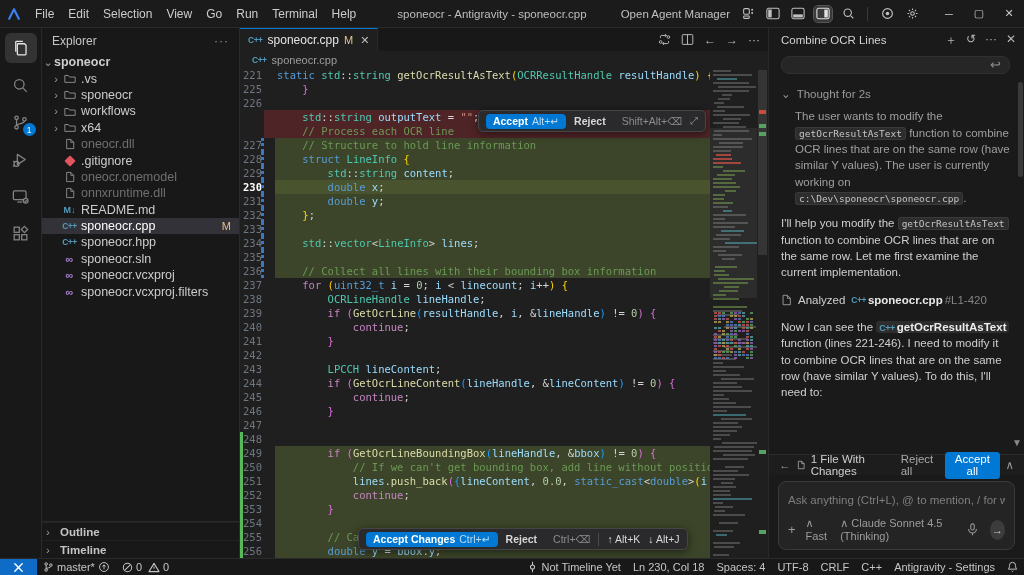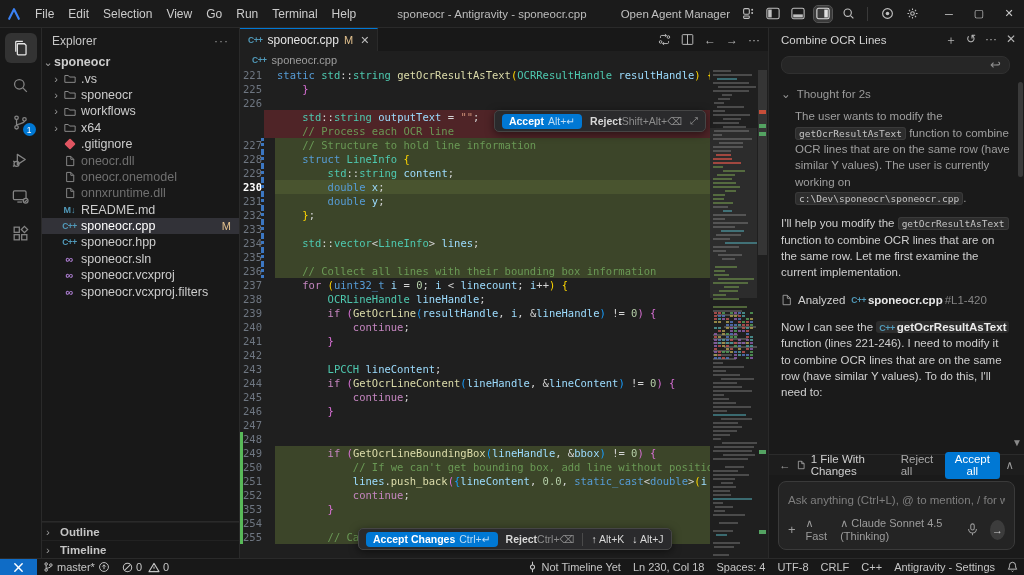--- a/index.html
+++ b/index.html
@@ -74,21 +74,21 @@
 
   .minimap{position:absolute;top:0;bottom:0;right:11px;width:47px;background:#1f1f1f;overflow:hidden}
   .mm-slider{position:absolute;left:0;right:0;top:60px;height:170px;background:rgba(255,255,255,.06)}
   .vscroll{position:absolute;top:0;bottom:0;right:0;width:11px;background:#1f1f1f}
   .vthumb{position:absolute;left:1px;right:1px;top:2px;height:185px;background:rgba(255,255,255,.10)}
   .ovr{position:absolute;left:2px;right:2px;height:4px}
 
   .fwidget{position:absolute;display:flex;align-items:center;gap:8px;background:#2a2a2c;border:1px solid #454545;border-radius:5px;padding:2.5px 7px;font-size:10.5px;box-shadow:0 2px 8px rgba(0,0,0,.5);white-space:nowrap}
   .fw-accept{background:#0078d4;color:#fff;border-radius:4px;padding:1.5px 7px;display:flex;gap:4px;align-items:center}
   .fw-accept .key{color:#bcdcf5}
-  .fw-plain{color:#d8d8d8;display:flex;gap:0;align-items:center}
+  .fw-plain{color:#d8d8d8;display:flex;gap:16px;align-items:center}
   .fw-plain .key{color:#8c8c8c}
   .fw-ico{color:#9a9a9a;font-size:10px}
   .fw-sep{width:1px;height:13px;background:#4a4a4a}
 
   
   #agentpanel{width:256px;background:#1a1a1a;border-left:1px solid #2a2a2a;display:flex;flex-direction:column;min-width:0;flex:none;position:relative}
   .ap-head{height:24px;display:flex;align-items:center;padding:0 8px 0 12px;font-size:11.5px;color:#d2d2d2;flex:none}
   .ap-head .acts{margin-left:auto;display:flex;gap:9px;color:#b5b5b5;font-size:12px}
   .ap-body{flex:1;overflow:hidden;padding:4px 14px 0 12px;position:relative;font-size:11.5px;line-height:1.42;color:#cfcfcf}
   .usercard{background:#262626;border:1px solid #303030;border-radius:8px;padding:8px 9px;color:#d6d6d6;position:relative;margin-bottom:12px}
@@ -287,36 +287,36 @@
           </div>
           <div class="titem">
             <span class="chev" style="margin-left:8px">›</span>
             <span class="ficon">
               <svg width="12" height="11" viewBox="0 0 14 12" fill="none" stroke="#8f8f8f" stroke-width="1.1">
                 <path d="M1 2.5h4l1.5 1.8H13v6.2H1z"></path>
               </svg>
             </span>
             <span>x64</span>
           </div>
-          <div class="titem">
-            <span class="chev" style="margin-left:8px"></span>
-            <span class="ficon">
-              <span class="gitdiamond"></span>
-            </span>
-            <span>.gitignore</span>
-          </div>
           <div class="titem dim">
             <span class="chev" style="margin-left:8px"></span>
             <span class="ficon">
               <svg width="10" height="12" viewBox="0 0 12 14" fill="none" stroke="#8f8f8f" stroke-width="1.1">
                 <path d="M2 1.5h5L10.5 5v7.5h-8.5z"></path>
                 <path d="M7 1.5V5h3.5"></path>
               </svg>
             </span>
             <span>oneocr.dll</span>
+          </div>
+          <div class="titem">
+            <span class="chev" style="margin-left:8px"></span>
+            <span class="ficon">
+              <span class="gitdiamond"></span>
+            </span>
+            <span>.gitignore</span>
           </div>
           <div class="titem dim">
             <span class="chev" style="margin-left:8px"></span>
             <span class="ficon">
               <svg width="10" height="12" viewBox="0 0 12 14" fill="none" stroke="#8f8f8f" stroke-width="1.1">
                 <path d="M2 1.5h5L10.5 5v7.5h-8.5z"></path>
                 <path d="M7 1.5V5h3.5"></path>
               </svg>
             </span>
             <span>oneocr.onemodel</span>
@@ -550,20 +550,24 @@
               <div class="gut"><span class="gbar"></span><span class="lnum">353</span></div>
               <div class="ctext"><span class="c-pun">        </span><span class="c-b2">}</span></div>
             </div>
             <div class="crow add">
               <div class="gut"><span class="gbar"></span><span class="lnum">254</span></div>
               <div class="ctext"></div>
             </div>
             <div class="crow add">
               <div class="gut"><span class="gbar"></span><span class="lnum">255</span></div>
               <div class="ctext"><span class="c-pun">        </span><span class="c-com">// Cal</span></div>
+            </div>
+            <div class="crow add">
+              <div class="gut"><span class="gbar"></span><span class="lnum">256</span></div>
+              <div class="ctext"><span class="c-pun">        </span><span class="c-kw">double</span><span class="c-pun"> </span><span class="c-var">y</span><span class="c-pun"> </span><span class="c-pun">=</span><span class="c-pun"> </span><span class="c-var">bbox</span><span class="c-pun">.</span><span class="c-var">y</span><span class="c-pun">;</span></div>
             </div>
           </div>
 
         <div class="minimap" id="minimap">
             <div class="mm-slider"></div>
             <div style="position: absolute; height: 2px; left: 3px; top: 2px; width: 18.1574px; background: rgba(190, 190, 190, 0.28);"></div>
             <div style="position: absolute; height: 2px; left: 3px; top: 6px; width: 39.2611px; background: rgba(190, 190, 190, 0.28);"></div>
             <div style="position: absolute; height: 2px; left: 6.74658px; top: 10px; width: 20.6225px; background: rgba(86, 182, 194, 0.5);"></div>
             <div style="position: absolute; height: 2px; left: 3px; top: 14px; width: 36.2129px; background: rgba(190, 190, 190, 0.28);"></div>
             <div style="position: absolute; height: 2px; left: 7.88434px; top: 18px; width: 37.6698px; background: rgba(190, 190, 190, 0.28);"></div>

